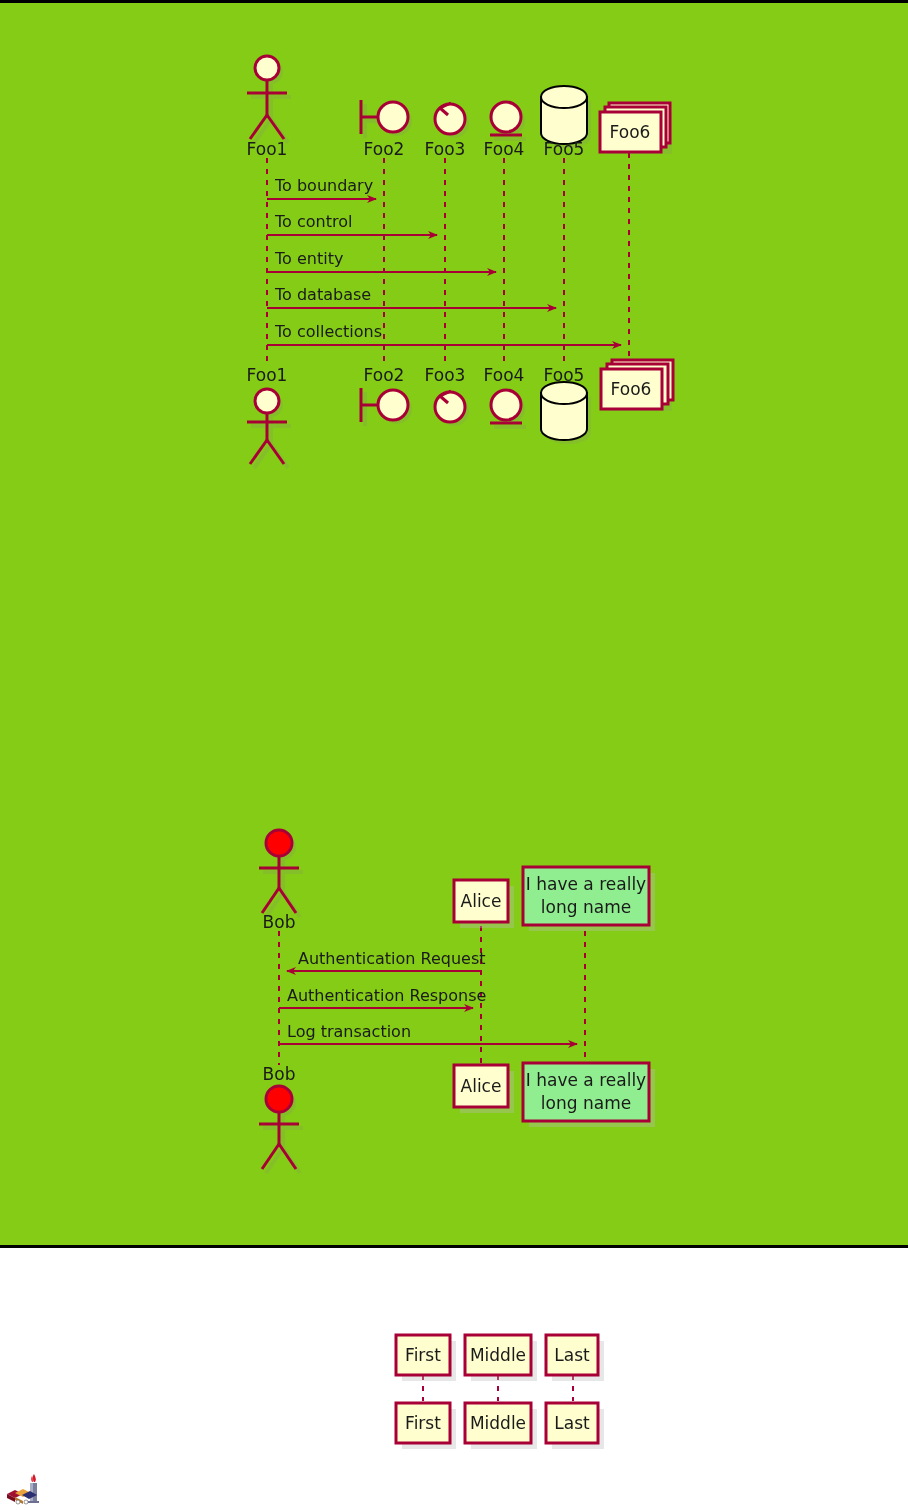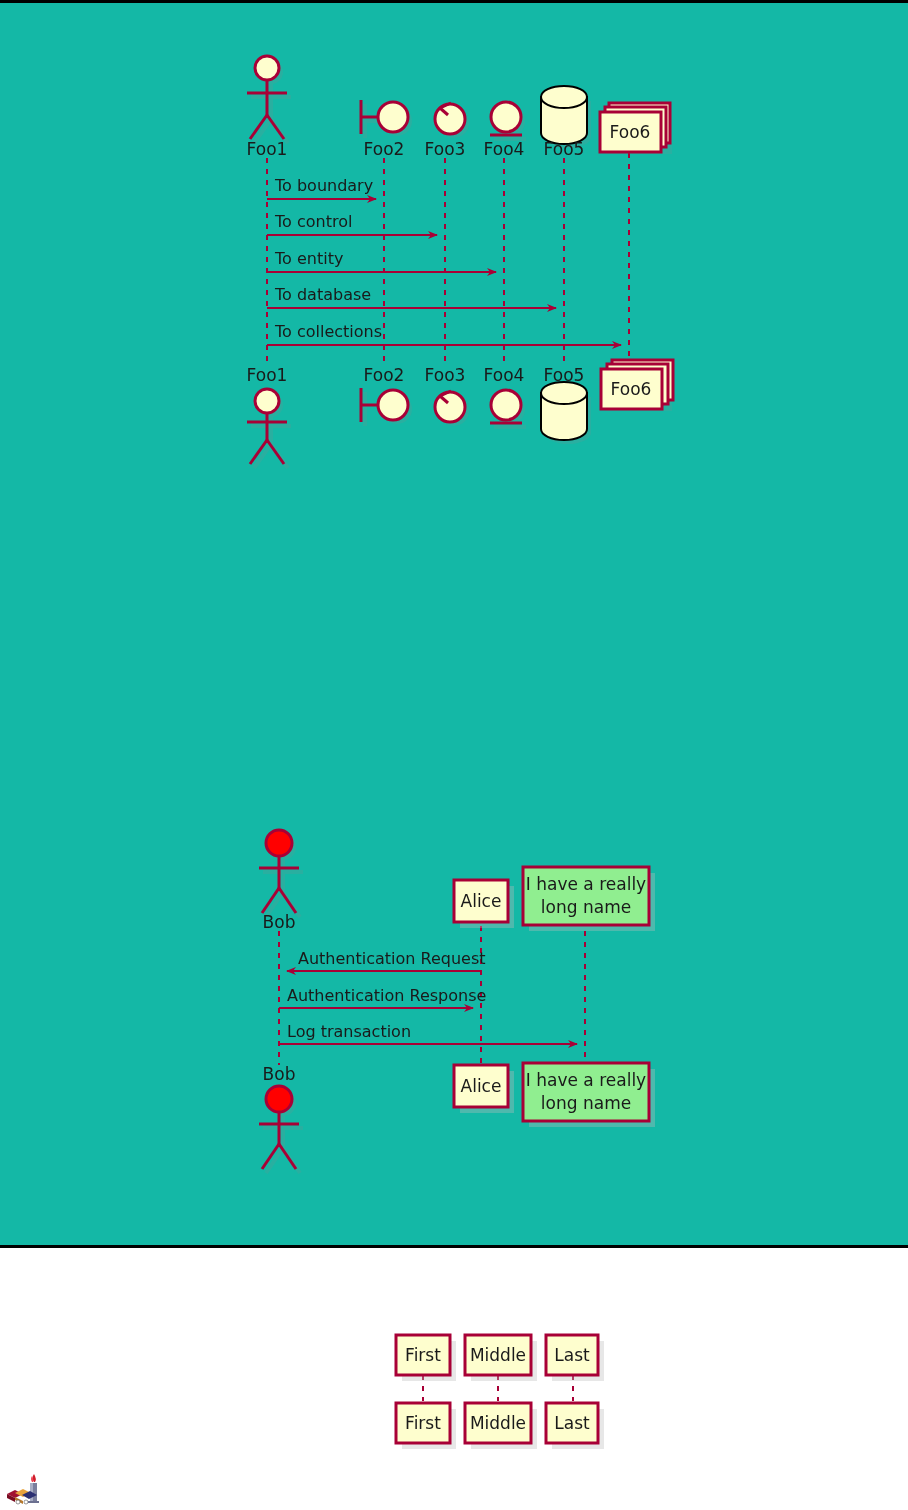--- a/index.html
+++ b/index.html
@@ -15,21 +15,21 @@
     overflow: hidden;
   }
   #page {
     position: absolute;
     left: 0; top: 0;
     width: 908px;
     height: 1248px;
     border-top: 3px solid #000000;
     border-bottom: 3px solid #000000;
     box-sizing: border-box;
-    background: #14b8a6;
+    background: #84cc16;
     text-align: right;
   }
   .diagram {
     position: absolute;
   }
   svg { display: block; overflow: visible; }
   text {
     font-family: "DejaVu Sans", sans-serif;
     fill: #1a1a1a;
   }

